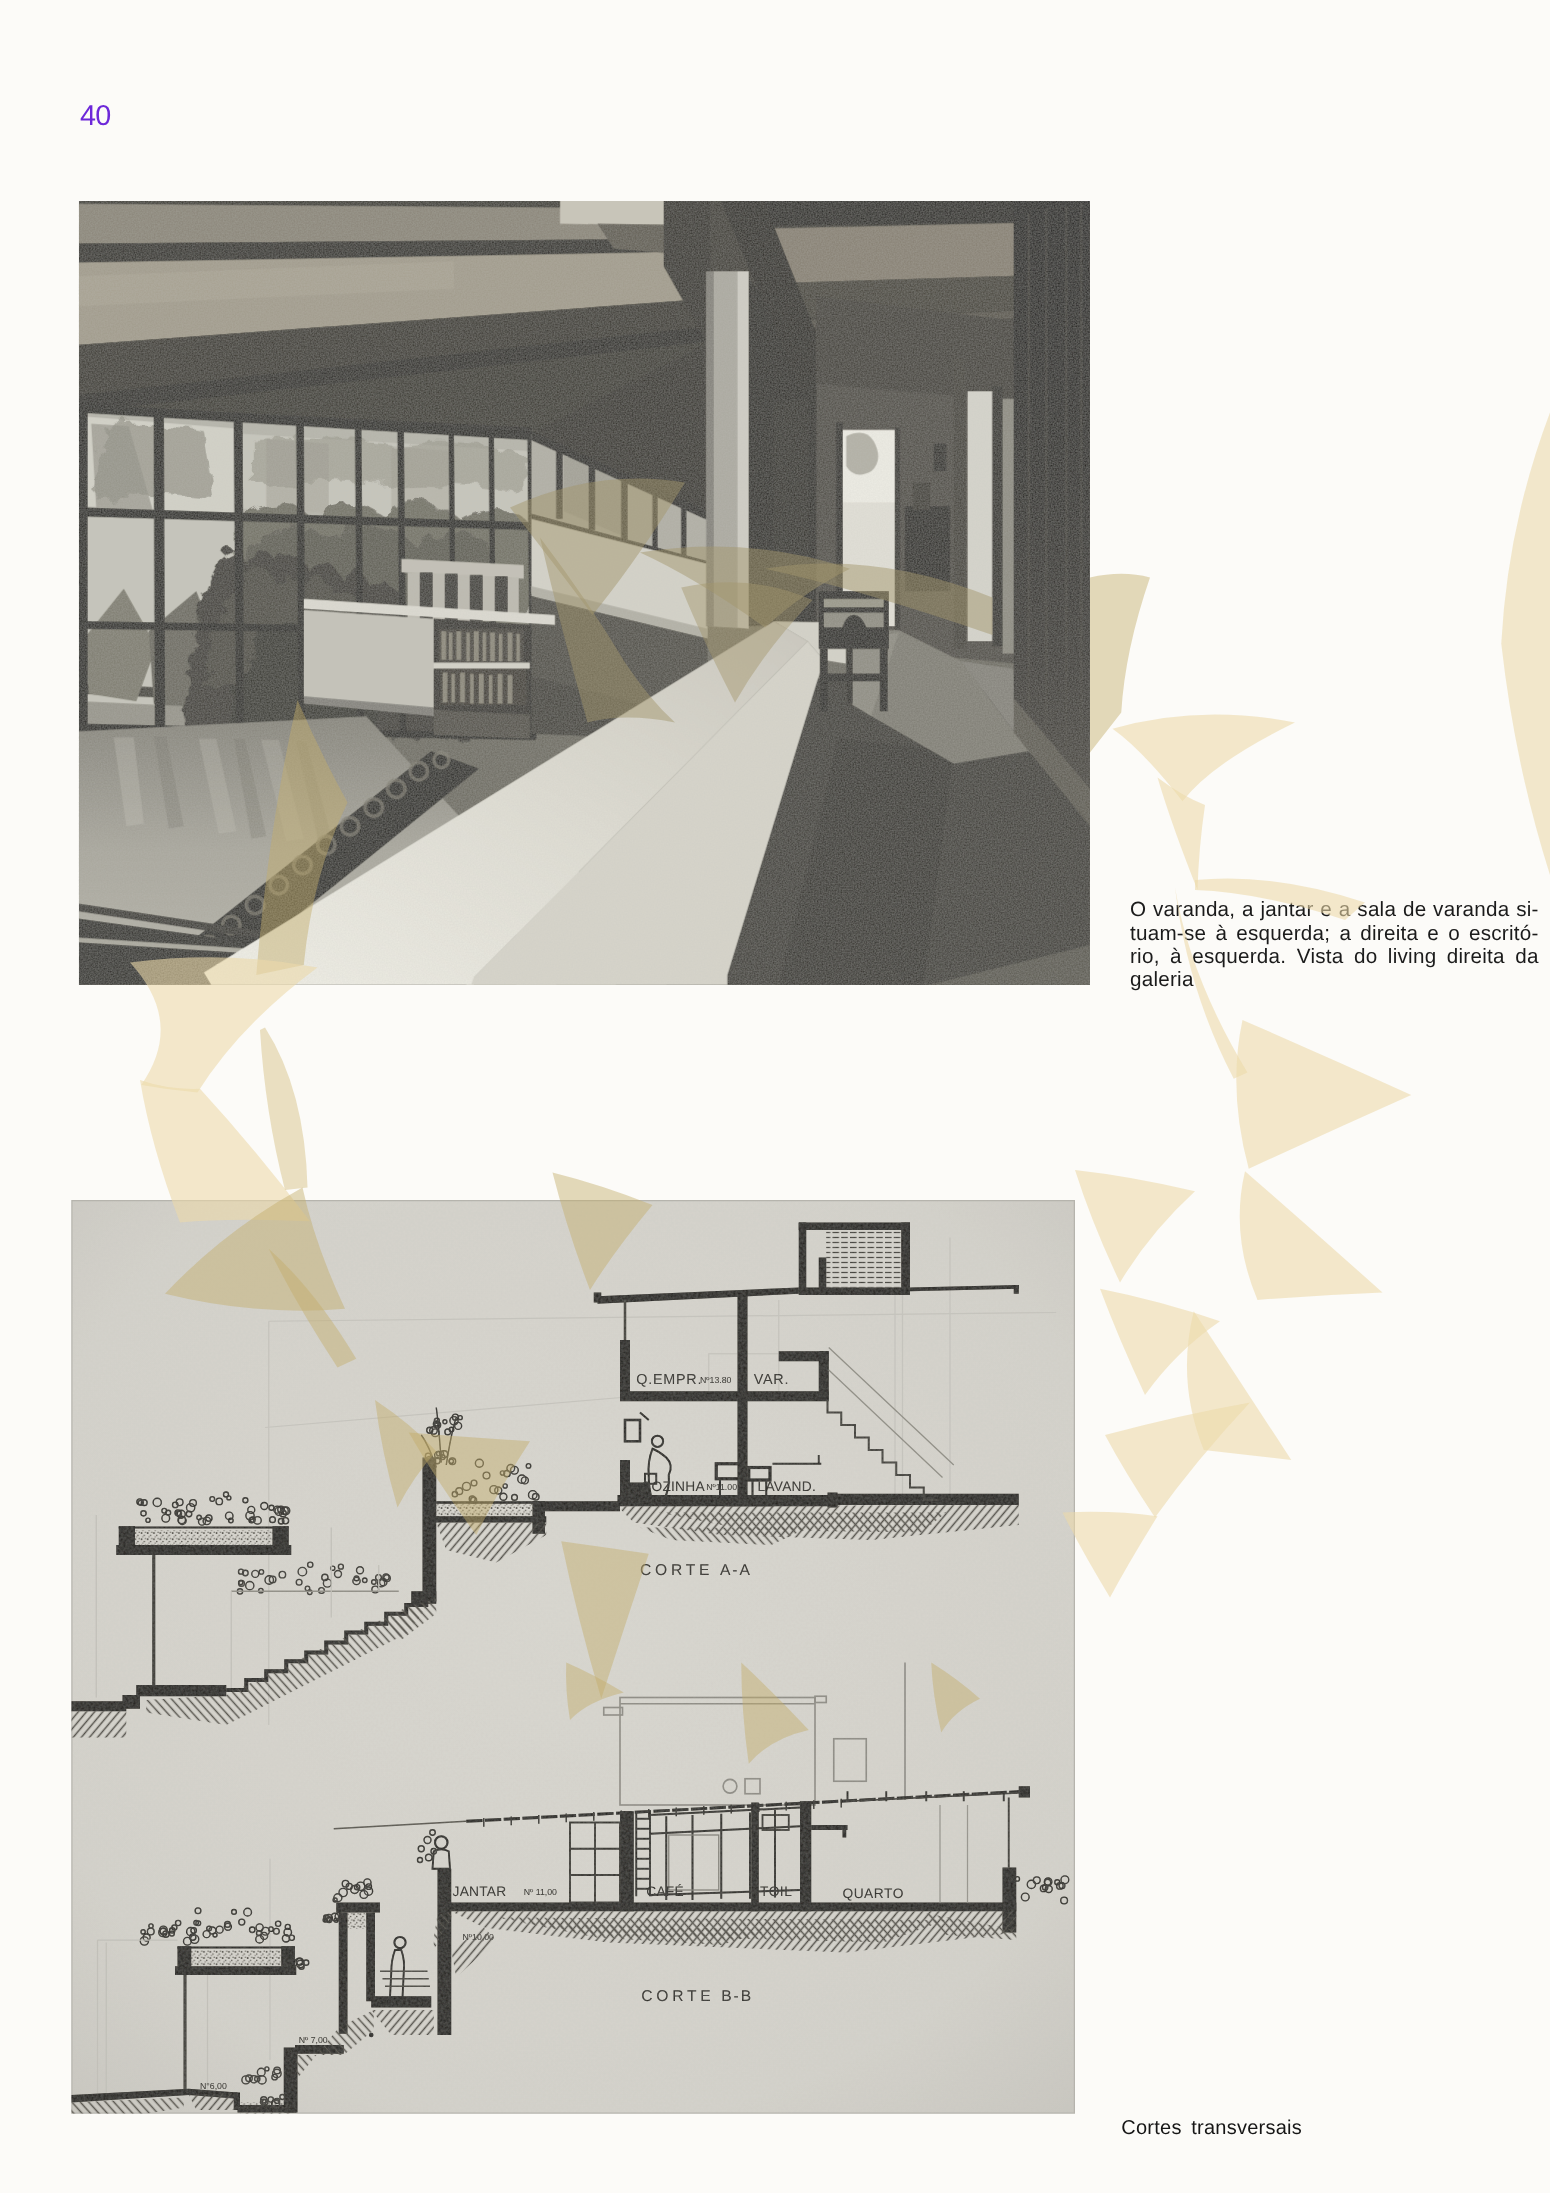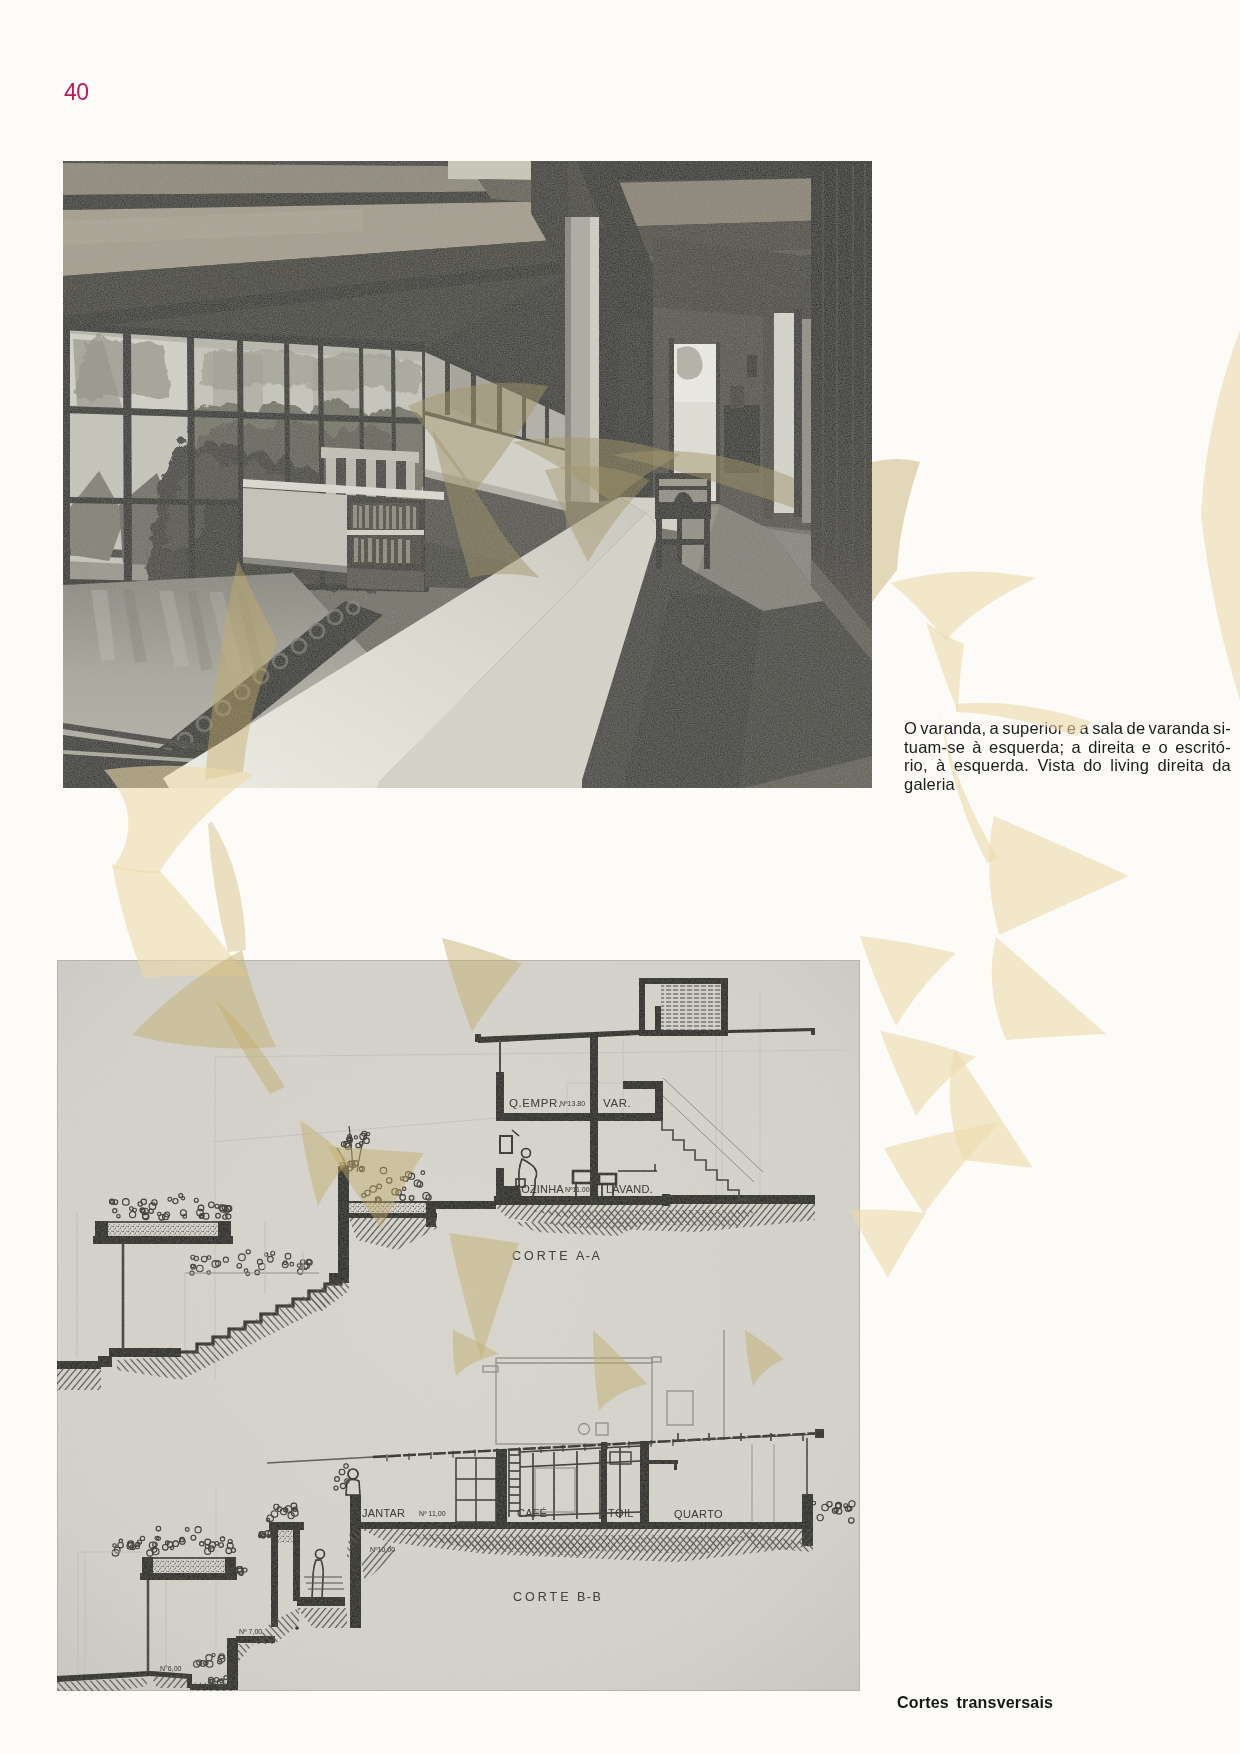--- a/index.html
+++ b/index.html
@@ -1,21 +1,21 @@
 <!DOCTYPE html>
 <html><head>
 <meta charset="utf-8">
 <style>
   html,body{margin:0;padding:0;}
   body{width:1240px;height:1754px;background:#fcfbf8;font-family:"Liberation Sans", sans-serif;position:relative;overflow:hidden;}
   .abs{position:absolute;}
   #cap1{left:904px;top:719px;width:327px;color:#1b1b1b;font-size:16.5px;line-height:18.5px;letter-spacing:.2px;}
   #cap1 .jl{display:flex;justify-content:space-between;white-space:nowrap;}
-  #cap2{left:897px;top:1694px;color:#161616;font-size:16px;letter-spacing:.2px;word-spacing:3px;font-weight:bold;}
-  #pnum{left:64px;top:79px;color:#be185d;font-size:23px;letter-spacing:-0.5px;}
+  #cap2{left:897px;top:1694px;color:#161616;font-size:16px;letter-spacing:.2px;word-spacing:3px;}
+  #pnum{left:64px;top:79px;color:#6d28d9;font-size:23px;letter-spacing:-0.5px;}
 </style>
 </head>
 <body>
 
 <div class="abs" id="pnum">40</div>
 
 <div class="abs" id="photo" style="left:63px;top:161px;width:809px;height:627px;">
 <svg width="809" height="627" viewBox="0 0 809 627" xmlns="http://www.w3.org/2000/svg">
 <defs>
 <filter id="grain" x="0" y="0" width="100%" height="100%">
@@ -269,21 +269,21 @@
 
 </g>
 </svg>
 </div>
 
 <div class="abs" id="cap1">
   <div class="jl">
       <span>O</span>
       <span>varanda,</span>
       <span>a</span>
-      <span>superior</span>
+      <span>jantar</span>
       <span>e</span>
       <span>a</span>
       <span>sala</span>
       <span>de</span>
       <span>varanda</span>
       <span>si-</span>
     </div>
   <div class="jl">
       <span>tuam-se</span>
       <span>à</span>

